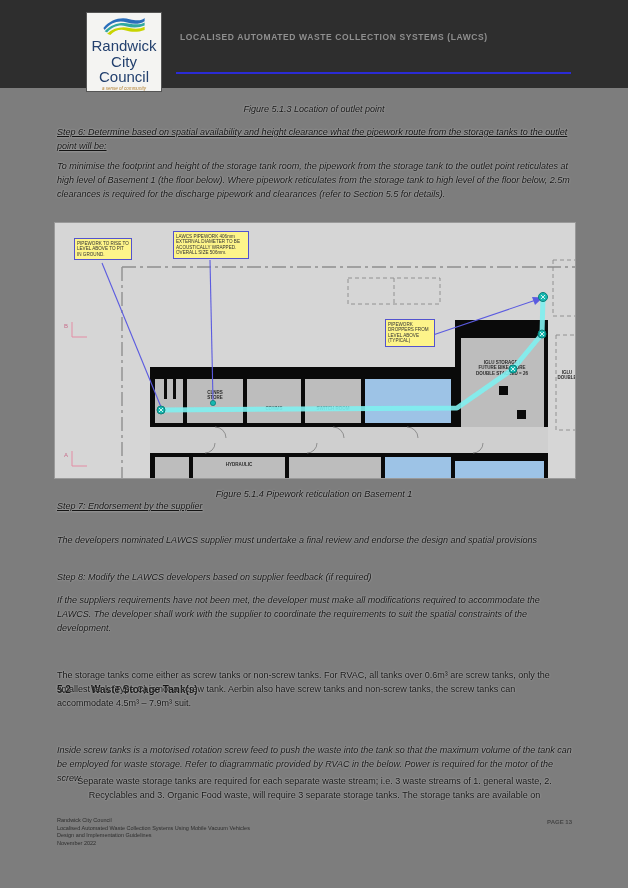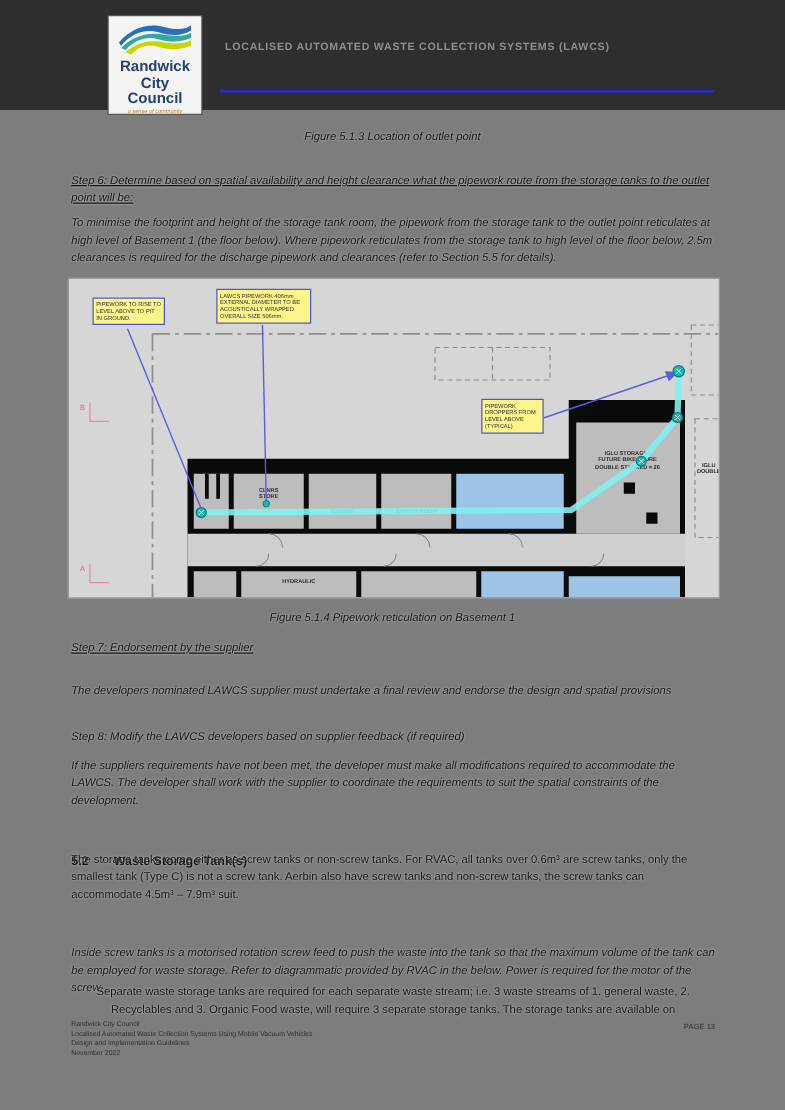--- a/index.html
+++ b/index.html
@@ -3,31 +3,31 @@
 <meta charset="utf-8">
 <style>
   html,body{margin:0;padding:0;}
   body{width:628px;height:888px;position:relative;background:#7d7d7d;
        font-family:"Liberation Sans",sans-serif;overflow:hidden;}
   .abs{position:absolute;}
   
   .header-band{left:0;top:0;width:628px;height:88px;background:#2e2e2e;}
   .logo-box{left:87px;top:13px;width:74px;height:78px;background:#f4f4f2;
             box-shadow:0 0 0 1px #555;display:flex;flex-direction:column;align-items:center;}
-  .logo-name{font-size:12px;font-weight:bold;color:#23406e;text-align:center;line-height:1.05;
+  .logo-name{font-size:15px;font-weight:normal;color:#23406e;text-align:center;line-height:1.05;
              white-space:pre-line;margin-top:1px;}
   .logo-tagline{font-size:4.5px;color:#b5812f;font-style:italic;margin-top:1px;}
   .doc-title{left:180px;top:32px;width:400px;text-align:left;color:#8f8f8f;
              font-size:8.5px;font-weight:bold;letter-spacing:0.6px;}
   .title-rule{left:176px;top:72px;width:395px;height:2px;background:#2b2bd6;}
   
   .body-text{color:#141414;font-size:9px;line-height:1.55;
              text-shadow:0 0 2px rgba(255,255,255,0.55);}
   .caption{left:0;width:628px;text-align:center;font-style:italic;font-size:9px;}
-  .para{left:57px;width:515px;font-style:italic;margin-top:12px;}
+  .para{left:57px;width:515px;font-style:italic;}
   .para.regular{font-style:normal;}
   .para.underlined{text-decoration:underline;}
   .section-heading{left:57px;width:515px;font-size:10px;font-weight:bold;color:#101010;
                    text-shadow:0 0 2px rgba(255,255,255,0.5);}
   .section-heading .sec-no{display:inline-block;width:34px;}
   
   .diagram{left:55px;top:223px;width:520px;height:255px;background:#d6d6d6;
            outline:1px solid #9a9a9a;overflow:hidden;}
   .droom{position:absolute;background:#bdbdbd;}
   .droom.blue{background:#9dc3e6;}

